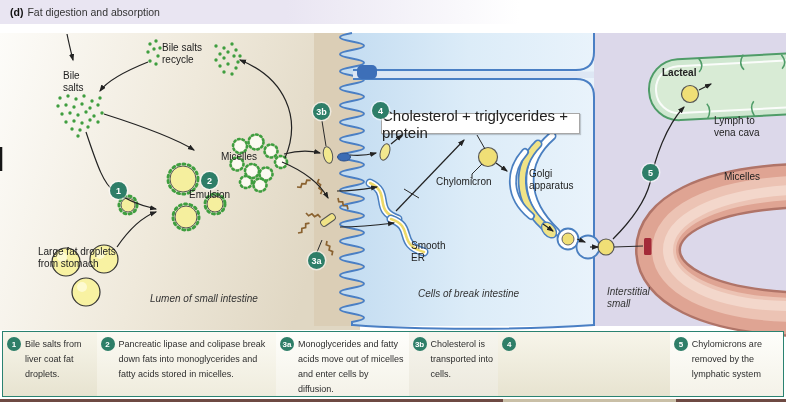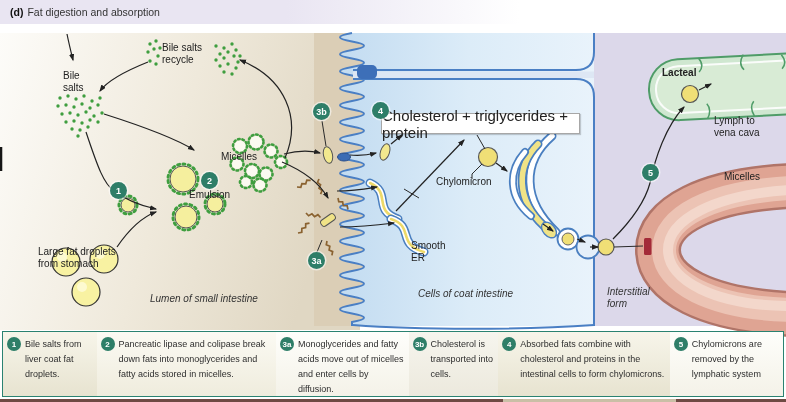--- a/index.html
+++ b/index.html
@@ -258,24 +258,25 @@
       <path d="M613,239 C636,216 646,198 650,183 C655,158 666,126 684,107"></path>
     </g>
   </svg>
 
   <div class="lbl" style="left:63px;top:70px;width:34px;">Bile salts</div>
   <div class="lbl" style="left:162px;top:42px;width:58px;">Bile salts recycle</div>
   <div class="lbl" style="left:221px;top:151px;">Micelles</div>
   <div class="lbl" style="left:153px;top:189px;margin-left:36px;">Emulsion</div>
   <div class="lbl ctr" style="left:38px;top:203px;width:88px;">Large fat droplets from stomach</div>
   <div class="lbl it" style="left:150px;top:293px;">Lumen of small intestine</div>
-  <div class="lbl it" style="left:418px;top:288px;">Cells of coat intestine</div>
-  <div class="lbl it" style="left:607px;top:286px;width:62px;">Interstitial form</div>
+  <div class="lbl it" style="left:418px;top:288px;">Cells of break intestine</div>
+  <div class="lbl it" style="left:607px;top:286px;width:62px;">Interstitial small</div>
   <div class="cbox">Cholesterol + triglycerides + protein</div>
   <div class="lbl" style="left:436px;top:176px;">Chylomicron</div>
+  <div class="lbl" style="left:529px;top:168px;width:60px;">Golgi apparatus</div>
   <div class="lbl ctr" style="left:411px;top:197px;width:50px;">Smooth ER</div>
   <div class="lbl" style="left:662px;top:67px;font-weight:bold;">Lacteal</div>
   <div class="lbl ctr" style="left:714px;top:72px;width:64px;">Lymph to vena cava</div>
   <div class="lbl" style="left:724px;top:171px;">Micelles</div>
 
   <div class="badge" style="left:110px;top:182px;">1</div>
   <div class="badge" style="left:201px;top:172px;">2</div>
   <div class="badge" style="left:308px;top:252px;">3a</div>
   <div class="badge" style="left:313px;top:103px;">3b</div>
   <div class="badge" style="left:372px;top:102px;">4</div>
@@ -293,21 +294,20 @@
     <div class="lg-box bg-white" style="width:17%;">
       <span class="lbadge">3a</span>
       <div class="txt">Monoglycerides and fatty acids move out of micelles and enter cells by diffusion.</div>
     </div>
     <div class="lg-box bg-pale" style="width:11.5%;">
       <span class="lbadge">3b</span>
       <div class="txt">Cholesterol is transported into cells.</div>
     </div>
     <div class="lg-box bg-cream" style="width:22%;">
       <span class="lbadge">4</span>
-      <div class="txt">Absorbed fats combine with cholesterol and proteins in the intestinal cells to form chylomicrons.</div>
     </div>
     <div class="lg-box bg-white" style="width:14.5%;">
       <span class="lbadge">5</span>
       <div class="txt">Chylomicrons are removed by the lymphatic system</div>
     </div>
   </div>
 
   <div class="botline"></div>
 </div>
 

